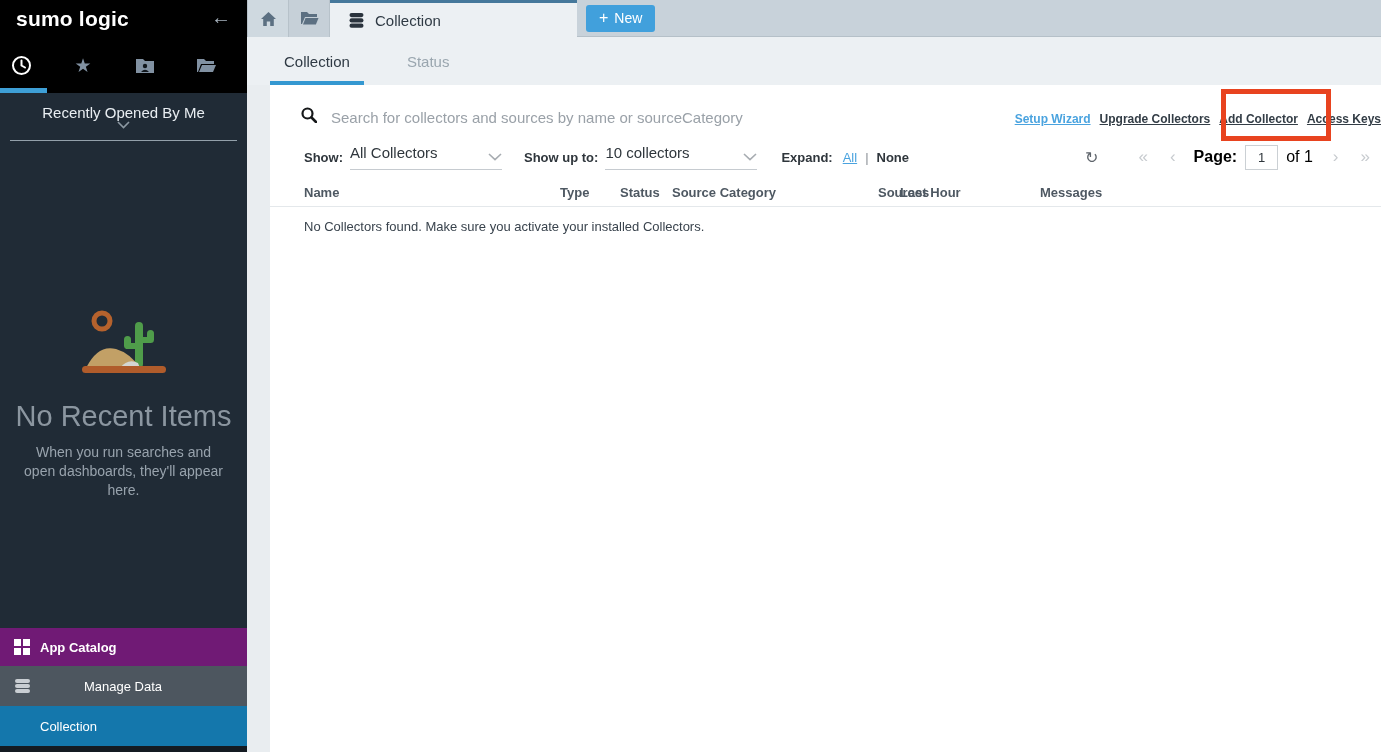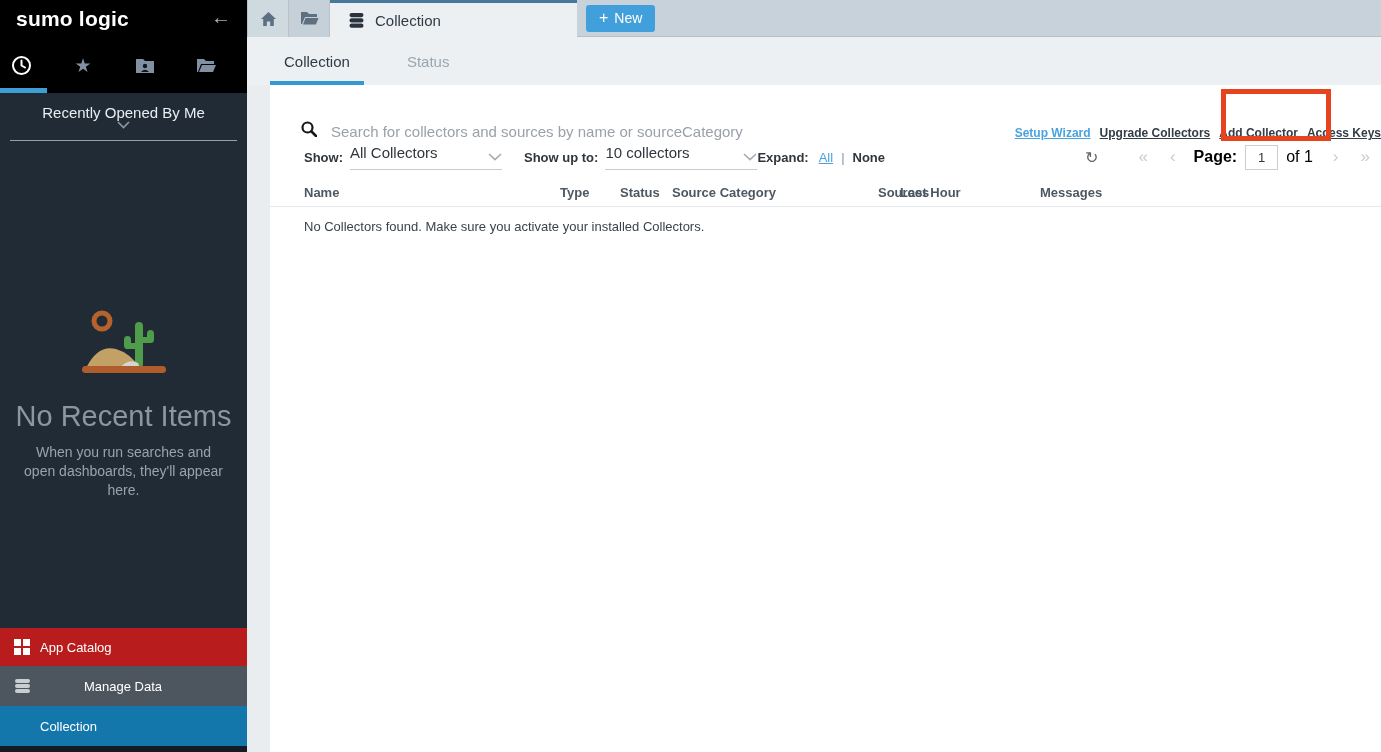--- a/index.html
+++ b/index.html
@@ -17,21 +17,21 @@
   .sb-active-bar { position:absolute; left:0; bottom:0; width:47px; height:5px; background:#3E9FD6; }
   .recently { position:absolute; top:104px; left:10px; width:227px; padding:0 2px 11px 2px;
     border-bottom:1px solid #93A0AA; color:#E9EEF2; font-size:15px;
     display:flex; align-items:center; justify-content:space-between; cursor:pointer;flex-direction:column; }
   .sb-empty { position:absolute; top:304px; left:0; width:247px; text-align:center; }
   .sb-empty-title { margin-top:24px; font-size:29px; font-weight:300; color:#8B96A0; }
   .sb-empty-desc { margin:10px auto 0; width:210px; font-size:14px; line-height:1.35; color:#98A3AD; }
   .sb-menu { position:absolute; left:0; top:628px; width:247px; }
   .sb-row { height:39px; display:flex; align-items:center; padding-left:14px; color:#FFF; font-size:13px; cursor:pointer; }
   .sb-row .sb-row-icon { width:22px; margin-right:4px; display:flex; align-items:center; }
-  .sb-row-appcatalog { background:#b91c1c; height:38px; }
+  .sb-row-appcatalog { background:#701a75; height:38px;font-weight:bold; }
   .sb-row-managedata { background:#4D565F; height:40px;gap:44px; }
   .sb-row-collection { background:#1477AC; height:40px; padding-left:40px; }
   .sb-foot { height:6px; background:#141B22; }
   .grid-icon { display:grid; grid-template-columns:7px 7px; grid-template-rows:7px 7px; gap:2px; }
   .grid-icon span { background:#fff; }
 
   
   .main { position:absolute; left:247px; top:0; right:0; height:752px; background:#E9EDF0; }
   .topbar { position:relative; height:37px; background:#C8D2DA; border-bottom:1px solid #B5C0C8; display:flex; z-index:3; }
   .tb-btn { width:42px; height:37px; display:flex; align-items:center; justify-content:center;
@@ -44,21 +44,21 @@
     font-family:"Liberation Sans", sans-serif; }
   .new-btn .plus { font-size:16px; }
   .tabstrip { position:relative; height:48px; background:#ECF0F3; display:flex; padding-left:23px; z-index:2; }
   .tab { position:relative; padding:0 14px; display:flex; align-items:center; font-size:15px; cursor:pointer; }
   .tab.active { color:#2F3A44; }
   .tab.active::after { content:""; position:absolute; left:0; right:0; bottom:0; height:4px; background:#3498D1; }
   .tab.inactive { color:#9AA6AF; margin-left:29px; }
   .content { position:absolute; top:85px; left:23px; right:0; bottom:0; background:#fff; }
 
   
-  .search-row { position:absolute; top:32px; left:0; right:0; height:30px; }
+  .search-row { position:absolute; top:18px; left:0; right:0; height:30px; }
   .search-icon { position:absolute; left:31px; top:4px; }
   .search-input { position:absolute; left:61px; top:0; width:620px; height:28px; border:none; outline:none;
     font-size:15px; color:#3A444E; font-family:"Liberation Sans", sans-serif; background:transparent; }
   .search-input::placeholder { color:#9AA1A8; opacity:1; }
   .links { position:absolute; top:9px; right:0; display:flex; gap:9px; white-space:nowrap; }
   .links a { font-size:12px; font-weight:bold; text-decoration:underline; color:#333D46; cursor:pointer; }
   .links a.blue { color:#4AA3DF; }
 
   
   .controls { position:absolute; top:56px; left:34px; right:0; height:32px; display:flex; align-items:center; font-size:13px; color:#2F363C; }
@@ -235,21 +235,21 @@
           <path d="M1 1 l6 5.6 L13 1" fill="none" stroke="#A7ACB1" stroke-width="1.6"></path>
         </svg>
       </div>
       <span class="lbl" style="margin-left:22px;">Show up to:</span>
       <div class="dd">
         <span class="dd-value">10 collectors</span>
         <svg width="14" height="8" viewBox="0 0 14 8">
           <path d="M1 1 l6 5.6 L13 1" fill="none" stroke="#A7ACB1" stroke-width="1.6"></path>
         </svg>
       </div>
-      <span class="lbl" style="">Expand:</span>
+      <span class="lbl" style="margin-left:24px;">Expand:</span>
       <a class="expand-all" style="margin-left:10px;">All</a>
       <span class="sep" style="margin:0 8px;">|</span>
       <span class="expand-none">None</span>
     </div>
 
     <div class="pager">
       <span class="refresh">↻</span>
       <span class="pg-chev" style="margin-left:40px;">«</span>
       <span class="pg-chev" style="margin-left:22px;">‹</span>
       <span class="lbl" style="margin-left:18px;">Page:</span>

